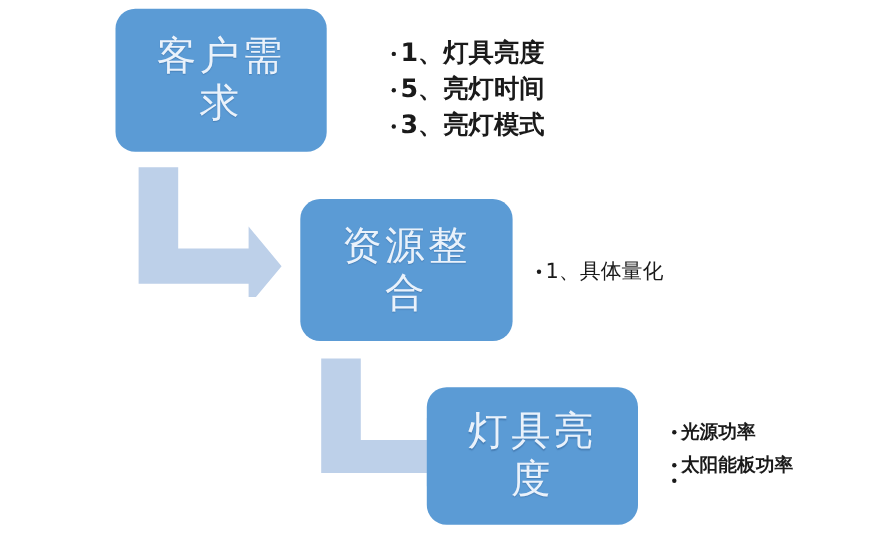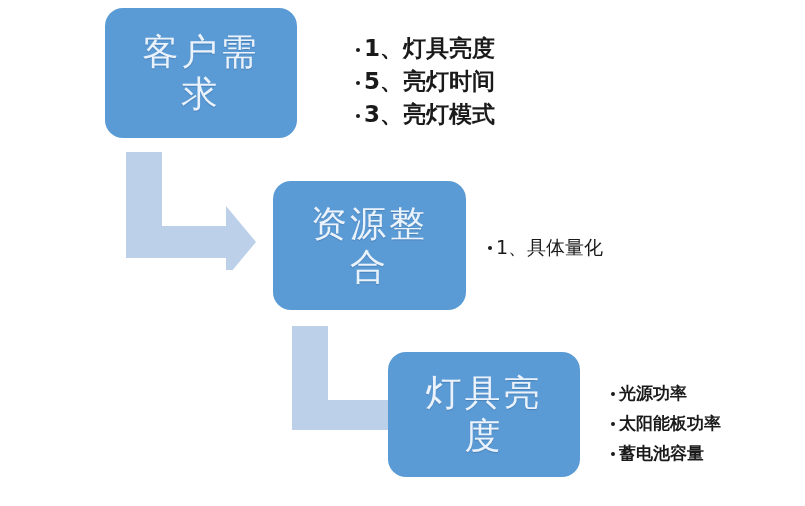--- a/index.html
+++ b/index.html
@@ -144,17 +144,16 @@
     <li>
       <span class="bullet-dot"></span>
       <span>光源功率</span>
     </li>
     <li>
       <span class="bullet-dot"></span>
       <span>太阳能板功率</span>
     </li>
     <li>
       <span class="bullet-dot"></span>
-      <span>蓄电池容量</span>
     </li>
   </ul>
 
 </div>
 
 </body></html>

